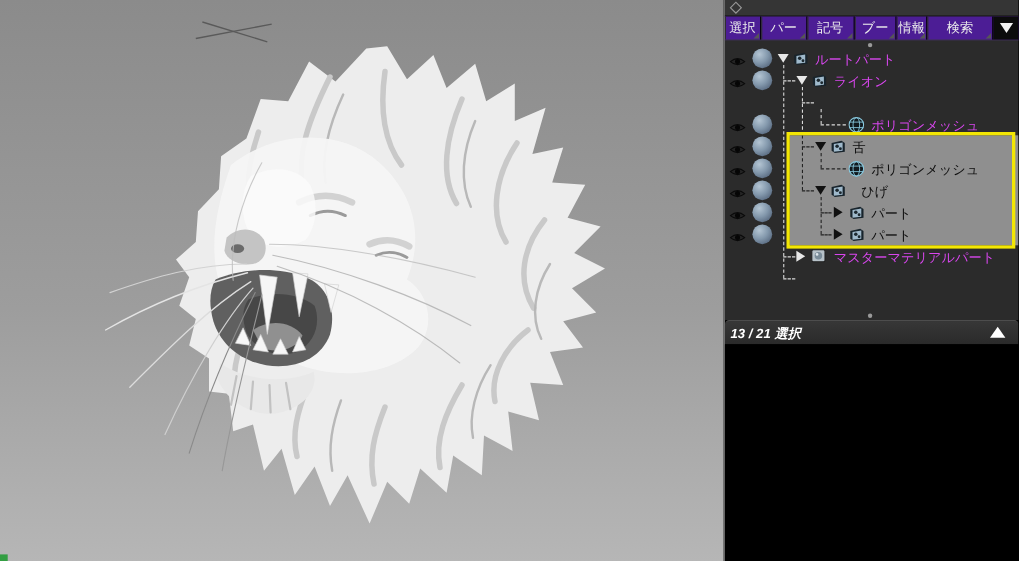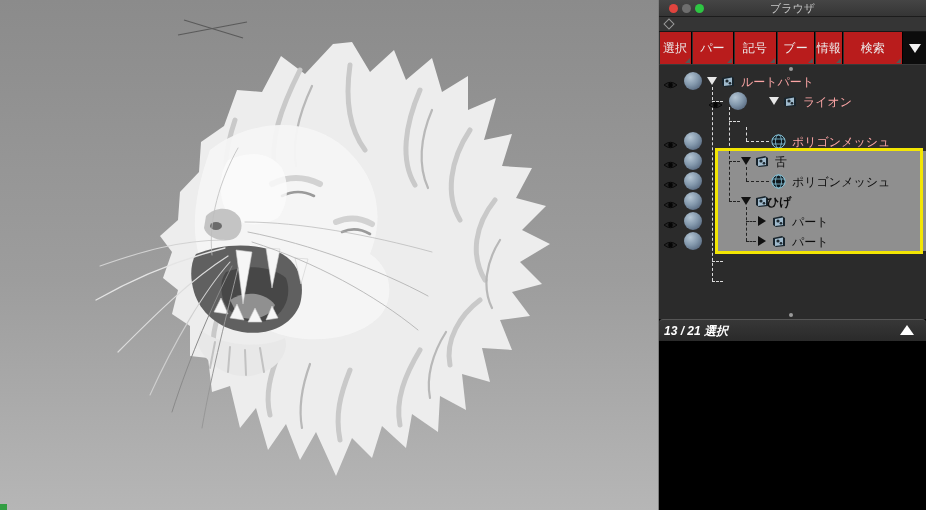--- a/index.html
+++ b/index.html
@@ -15,39 +15,39 @@
   .panel{position:absolute;left:658px;top:0;width:268px;height:510px;background:#000;
          border-left:1px solid #7e7e7e;box-sizing:border-box;}
   .titlebar{position:relative;height:16px;background:linear-gradient(#454545,#353535);
             border-bottom:1px solid #1c1c1c;}
   .titlebar .title{position:absolute;left:0;right:0;top:1px;text-align:center;
                    font-size:11px;color:#c7c7c7;}
   .tl{position:absolute;top:4px;width:9px;height:9px;border-radius:50%;}
   .fieldrow{position:relative;height:14px;background:#353535;border-bottom:1px solid #161616;}
   .diamond{position:absolute;left:6px;top:3px;width:6px;height:6px;border:1px solid #989898;
            transform:rotate(45deg);}
-  .tabs{position:relative;height:33px;background:#b91c1c;display:flex;
+  .tabs{position:relative;height:22px;background:#4c1d95;display:flex;
         border-bottom:1px solid #3a3a3a;box-sizing:border-box;}
   .tab{position:relative;height:100%;box-sizing:border-box;border-right:1px solid #000;
        box-shadow:inset 1px 0 0 #303030;color:#ececec;font-size:12px;
        display:flex;align-items:center;justify-content:center;cursor:default;}
   .tab .notch{position:absolute;right:1px;bottom:1px;width:0;height:0;
        border-left:5px solid transparent;border-bottom:5px solid #565656;}
   .tab-overflow{width:23px;height:100%;background:#0c0c0c;display:flex;align-items:center;
        justify-content:center;}
   .arrow-down{width:0;height:0;border-left:6px solid transparent;border-right:6px solid transparent;
        border-top:9px solid #f2f2f2;}
   
   .tree{position:relative;height:254px;background:#2b2b2b;overflow:hidden;}
   .sel-block{position:absolute;background:#8f8f8f;}
   .connector{position:absolute;}
   .connector.h{border-top:1px dashed;}
   .connector.v{border-left:1px dashed;}
   .trow{position:absolute;left:0;right:0;height:20px;}
-  .trow .label{position:absolute;top:3px;font-size:12px;color:#fca5a5;white-space:nowrap;}
+  .trow .label{position:absolute;top:3px;font-size:12px;color:#d946ef;white-space:nowrap;}
   .trow.selected .label{color:#0d0d0d;}
   .eye{position:absolute;left:4px;top:5px;}
   .sphere{position:absolute;left:25px;top:1px;width:18px;height:18px;border-radius:50%;
       background:radial-gradient(circle at 35% 30%,#b4c5d3 0%,#8398ac 45%,#5c6e84 78%,#3e4f64 100%);}
   .exp{position:absolute;top:6px;width:0;height:0;}
   .exp.open{border-left:5px solid transparent;border-right:5px solid transparent;
       border-top:8px solid #e8e8e8;}
   .exp.closed{border-top:5px solid transparent;border-bottom:5px solid transparent;
       border-left:8px solid #e8e8e8;top:5px;}
   .trow.selected .exp.open{border-top-color:#111;}
@@ -145,26 +145,20 @@
       <path d="M248,232 C310,244 380,270 428,296" stroke="#a8a8a8" stroke-width="1" opacity="0.75"></path>
       <path d="M252,242 C315,262 375,295 418,330" stroke="#a8a8a8" stroke-width="1" opacity="0.75"></path>
       <path d="M245,222 C300,222 370,235 432,252" stroke="#b5b5b5" stroke-width="1" opacity="0.7"></path>
       <path d="M238,148 C220,180 208,220 212,255" stroke="#bdbdbd" stroke-width="1" opacity="0.8"></path>
     </g>
   </svg>
   <div class="axis-speck"></div>
 </div>
 
 <div class="panel">
-  <div class="titlebar">
-    <span class="title">ブラウザ</span>
-    <span class="tl" style="left: 10px; background: rgb(224, 68, 62);"></span>
-    <span class="tl" style="left: 23px; background: rgb(110, 110, 110);"></span>
-    <span class="tl" style="left: 36px; background: rgb(46, 198, 67);"></span>
-  </div>
   <div class="fieldrow">
     <span class="diamond"></span>
   </div>
   <div class="tabs">
 
     <div class="tab" style="width: 33px;">
         <span>選択</span>
         <i class="notch"></i>
       </div>
       <div class="tab" style="width: 42px;">
@@ -219,21 +213,21 @@
         <span class="sphere"></span>
         <span class="exp open" style="left: 48px;"></span>
         <span class="ticon" style="left: 61px;"><svg width="16" height="14" viewBox="0 0 16 14">
             <path d="M2 4 L11 2 L14 4 L14 12 L5 13 L2 11 Z" fill="#18242c"></path>
             <path d="M4 5 L12 3.5 L12 11 L4 12 Z" fill="#9fb9cb"></path>
             <circle cx="7" cy="7" r="1.6" fill="#1d2930"></circle>
             <circle cx="10" cy="9.2" r="1.3" fill="#1d2930"></circle>
           </svg></span>
         <span class="label" style="left: 82px;">ルートパート</span>
       </div>
-      <div class="trow" style="top: 26px; margin-left: 45px;">
+      <div class="trow" style="top: 26px;">
         <span class="eye"><svg width="15" height="10" viewBox="0 0 15 10">
             <path d="M1 5 Q7.5 -0.5 14 5 Q7.5 10.5 1 5 Z" fill="#242424" stroke="#0a0a0a"></path>
             <circle cx="7.5" cy="5" r="2.3" fill="#060606"></circle>
           </svg></span>
         <span class="sphere"></span>
         <span class="exp open" style="left: 65px;"></span>
         <span class="ticon" style="left: 78px;"><svg width="16" height="14" viewBox="0 0 16 14">
             <path d="M2 4 L11 2 L14 4 L14 12 L5 13 L2 11 Z" fill="#18242c"></path>
             <path d="M4 5 L12 3.5 L12 11 L4 12 Z" fill="#9fb9cb"></path>
             <circle cx="7" cy="7" r="1.6" fill="#1d2930"></circle>
@@ -290,21 +284,21 @@
             <circle cx="7.5" cy="5" r="2.3" fill="#060606"></circle>
           </svg></span>
         <span class="sphere"></span>
         <span class="exp open" style="left: 82px;"></span>
         <span class="ticon" style="left: 95px;"><svg width="16" height="14" viewBox="0 0 16 14">
             <path d="M2 4 L11 2 L14 4 L14 12 L5 13 L2 11 Z" fill="#18242c"></path>
             <path d="M4 5 L12 3.5 L12 11 L4 12 Z" fill="#9fb9cb"></path>
             <circle cx="7" cy="7" r="1.6" fill="#1d2930"></circle>
             <circle cx="10" cy="9.2" r="1.3" fill="#1d2930"></circle>
           </svg></span>
-        <span class="label" style="left: 108px; font-weight: bold;">ひげ</span>
+        <span class="label" style="left: 124px;">ひげ</span>
       </div>
       <div class="trow selected" style="top: 146px;">
         <span class="eye"><svg width="15" height="10" viewBox="0 0 15 10">
             <path d="M1 5 Q7.5 -0.5 14 5 Q7.5 10.5 1 5 Z" fill="#242424" stroke="#0a0a0a"></path>
             <circle cx="7.5" cy="5" r="2.3" fill="#060606"></circle>
           </svg></span>
         <span class="sphere"></span>
         <span class="exp closed" style="left: 99px;"></span>
         <span class="ticon" style="left: 112px;"><svg width="16" height="14" viewBox="0 0 16 14">
             <path d="M2 4 L11 2 L14 4 L14 12 L5 13 L2 11 Z" fill="#18242c"></path>
@@ -321,20 +315,29 @@
           </svg></span>
         <span class="sphere"></span>
         <span class="exp closed" style="left: 99px;"></span>
         <span class="ticon" style="left: 112px;"><svg width="16" height="14" viewBox="0 0 16 14">
             <path d="M2 4 L11 2 L14 4 L14 12 L5 13 L2 11 Z" fill="#18242c"></path>
             <path d="M4 5 L12 3.5 L12 11 L4 12 Z" fill="#9fb9cb"></path>
             <circle cx="7" cy="7" r="1.6" fill="#1d2930"></circle>
             <circle cx="10" cy="9.2" r="1.3" fill="#1d2930"></circle>
           </svg></span>
         <span class="label" style="left: 133px;">パート</span>
+      </div>
+      <div class="trow" style="top: 186px;">
+        <span class="exp closed" style="left: 65px;"></span>
+        <span class="ticon" style="left: 78px;"><svg width="14" height="13" viewBox="0 0 14 13">
+            <rect x="1" y="1" width="12" height="11" rx="1.5" fill="#b7c2c9" stroke="#222" stroke-width="1"></rect>
+            <circle cx="7" cy="6.5" r="3.4" fill="#7a8c99"></circle>
+            <circle cx="5.8" cy="5.3" r="1.2" fill="#dfe7ec"></circle>
+          </svg></span>
+        <span class="label" style="left: 99px;">マスターマテリアルパート</span>
       </div>
       <div class="hl-box" style="left: 56px; top: 83px; width: 202px; height: 100px; border-color: rgb(243, 230, 4);"></div>
     </div>
   <div class="statusbar">
     <span class="stext">13 / 21 選択</span>
     <span class="tri-up"></span>
   </div>
   <div class="panel-rest"></div>
 </div>
 

